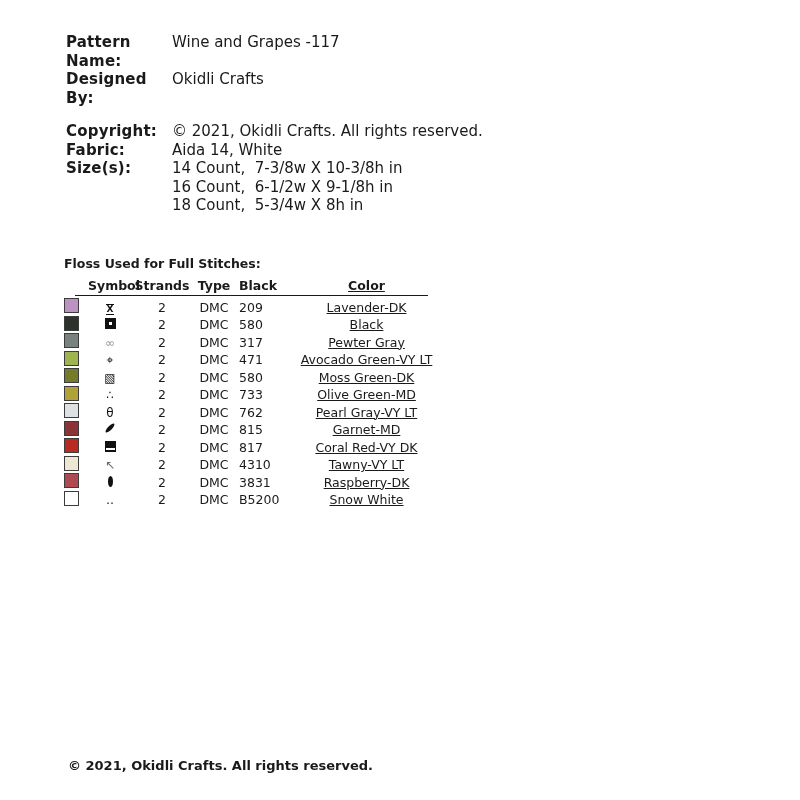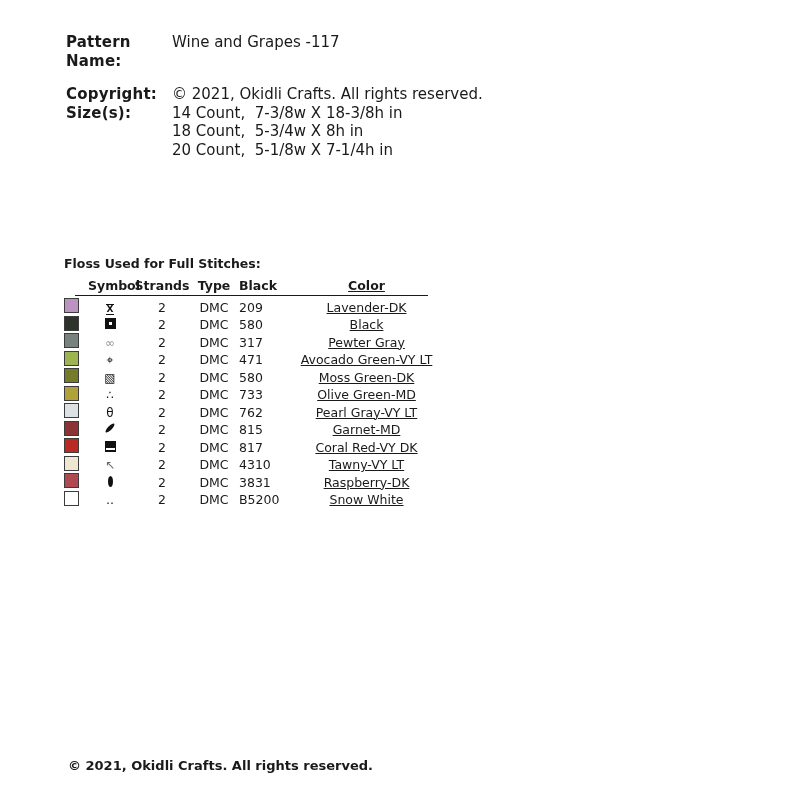--- a/index.html
+++ b/index.html
@@ -47,36 +47,47 @@
 </head>
 <body>
 
 <div class="page">
 
   <div class="info-block" id="info-block">
       <div class="info-row">
         <span class="lab">Pattern Name:</span>
         <span class="val">Wine and Grapes -117</span>
       </div>
+      <div class="info-row">
+        <span class="lab">Designed By:</span>
+        <span class="val">Okidli Crafts</span>
+      </div>
       <div class="info-spacer"></div>
       <div class="info-row">
         <span class="lab">Copyright:</span>
         <span class="val">© 2021, Okidli Crafts. All rights reserved.</span>
       </div>
       <div class="info-row">
+        <span class="lab">Fabric:</span>
+        <span class="val">Aida 14, White</span>
+      </div>
+      <div class="info-row">
         <span class="lab">Size(s):</span>
-        <span class="val">14 Count,  7-3/8w X 18-3/8h in</span>
+        <span class="val">14 Count,  7-3/8w X 10-3/8h in</span>
+      </div>
+      <div class="info-row">
+        <span class="lab"></span>
+        <span class="val">16 Count,  6-1/2w X 9-1/8h in</span>
       </div>
       <div class="info-row">
         <span class="lab"></span>
         <span class="val">18 Count,  5-3/4w X 8h in</span>
       </div>
       <div class="info-row">
         <span class="lab"></span>
-        <span class="val">20 Count,  5-1/8w X 7-1/4h in</span>
       </div>
     </div>
 
   <div class="floss">
     <div class="floss-title">Floss Used for Full Stitches:</div>
     <div class="frow fhead">
       <div></div>
       <div class="c-sym">Symbol</div>
       <div class="c-str">Strands</div>
       <div class="c-typ">Type</div>

